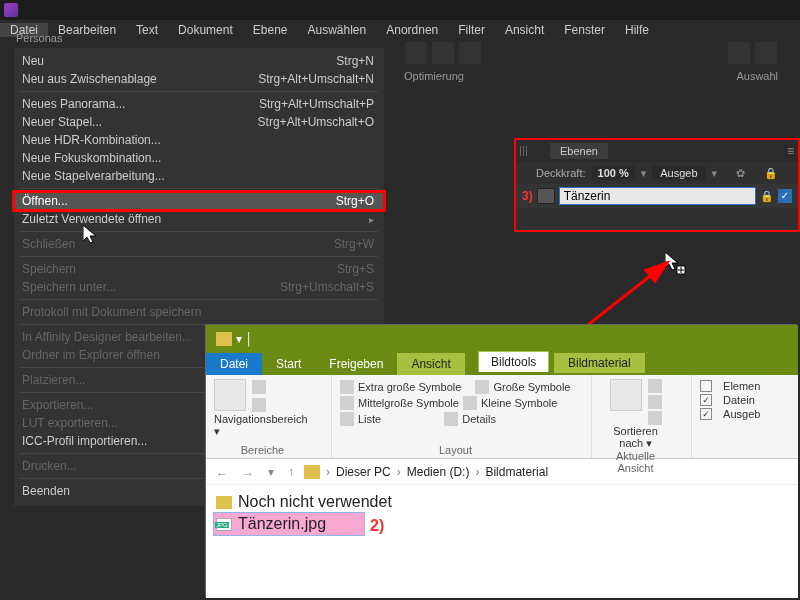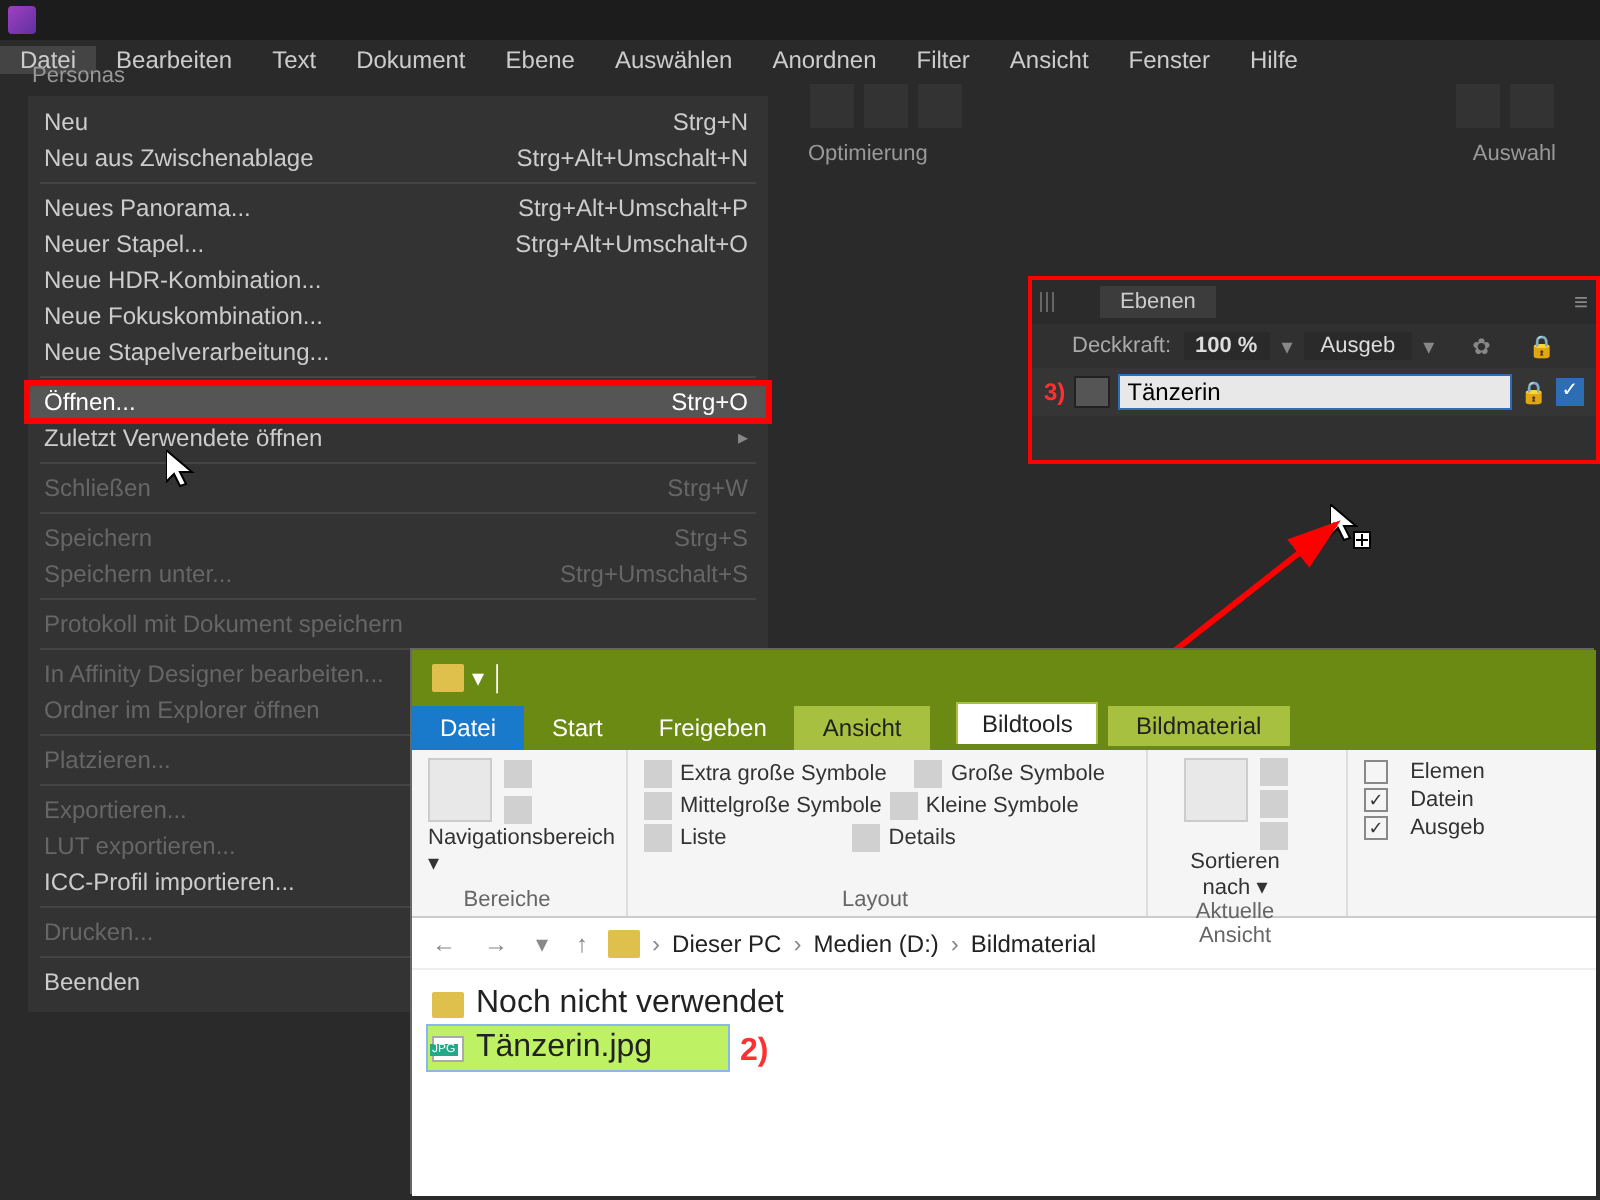--- a/index.html
+++ b/index.html
@@ -73,21 +73,21 @@
   .ex-nav .arr { color: #888; padding: 0 4px; }
   .ex-nav .crumb { color: #222; }
   .ex-nav .sep { color: #888; }
   .ex-nav .fold-ic { width: 16px; height: 14px; background: #e0c04c; border-radius: 1px; }
 
   .ex-body { padding: 6px 8px; font-size: 16px; }
   .ex-item { display: flex; align-items: center; gap: 6px; padding: 2px 2px; }
   .ex-item .fold { width: 16px; height: 13px; background: #e0c04c; border-radius: 1px; }
   .ex-item .jpg { width: 16px; height: 13px; background: #fff; border: 1px solid #aaa; position: relative; }
   .ex-item .jpg::before { content: "JPG"; position: absolute; left: -2px; top: 3px; font-size: 6px; background: #2a8; color: #fff; padding: 0 1px; }
-  .ex-sel { background: #bef264; outline: 1px solid #8cb8e8; }
+  .ex-sel { background: #f9a8d4; outline: 1px solid #8cb8e8; }
   .anno2 { color: #ff3030; font-weight: bold; margin-left: 6px; }
 </style>
 </head>
 <body>
 
 <div class="app-bar">
   <div class="app-logo"></div>
 </div>
 <div class="menu-bar">
   <span>Datei</span>
@@ -258,21 +258,21 @@
   <div class="ex-tabs">
     <span class="t" style="background:#1979ca">Datei</span>
     <span class="t">Start</span>
     <span class="t">Freigeben</span>
     <span class="t active">Ansicht</span>
     <span class="t" style="color:#fff">Verwalten</span>
     <span class="grpframe" style="position:absolute;left:272px;top:26px">Bildtools</span>
     <span class="grphead" style="position:absolute;left:348px;top:28px">Bildmaterial</span>
   </div>
   <div class="ex-ribbon">
-    <div class="rib-group" style="width:108px">
+    <div class="rib-group" style="width:126px">
       <div style="display:flex;gap:6px">
         <div class="rib-big"></div>
         <div style="display:flex;flex-direction:column;gap:2px">
           <div class="rib-row">
               <span class="rib-ic"></span>
             </div>
           <div class="rib-row">
               <span class="rib-ic"></span>
             </div>
         </div>

